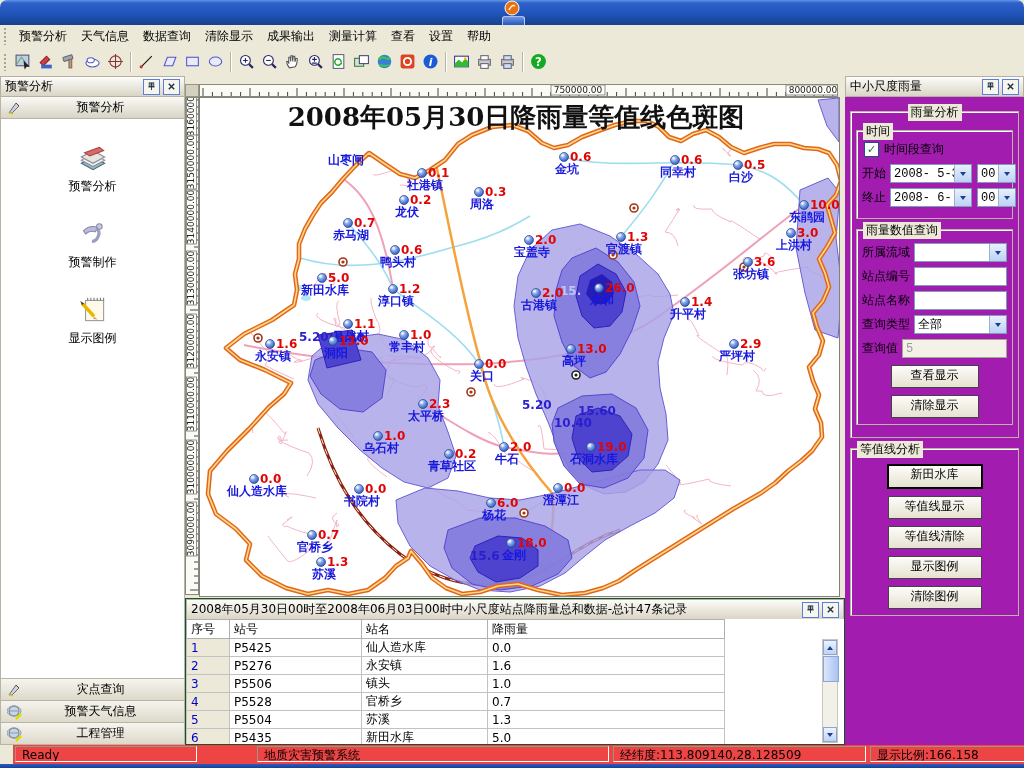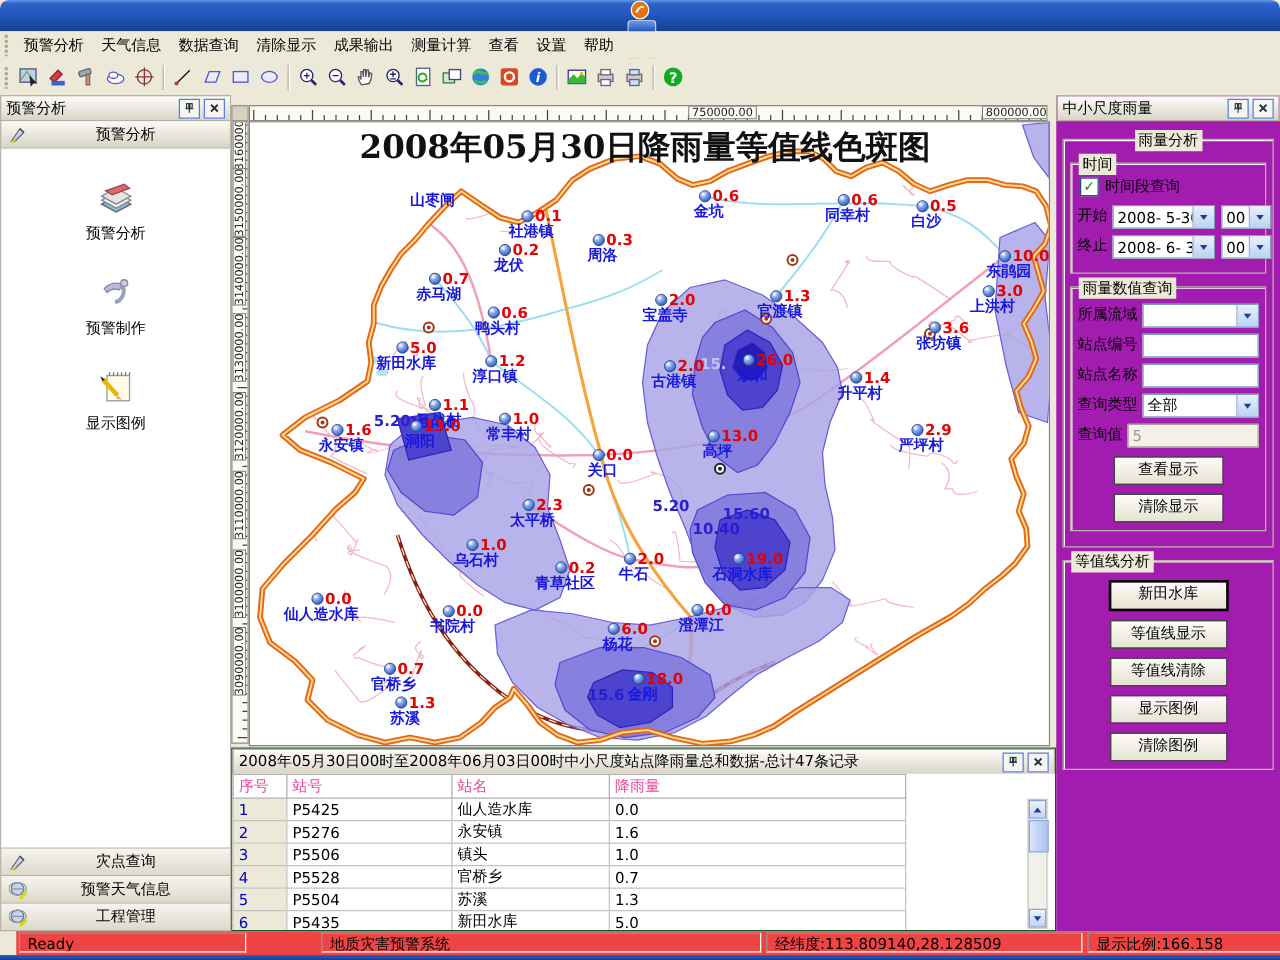--- a/index.html
+++ b/index.html
@@ -74,37 +74,37 @@
   .ct.light{fill:#bcc6f2;}
   .map-title{font-family:"DejaVu Serif","Liberation Serif",serif;font-size:26px;font-weight:bold;text-anchor:middle;fill:#111;}
   .ruler-label{font-size:9px;fill:#222;}
   .ruler-box{fill:#fdfdf8;stroke:#777;stroke-width:0.8;}
 
   
   .bottom-panel{position:absolute;left:185px;top:598px;width:660px;height:147px;background:#f4f3ec;border:1px solid #14532d;box-sizing:border-box;}
   .bp-body{position:absolute;left:0;top:20px;right:0;bottom:0;background:#fff;overflow:hidden;}
   table.grid{border-collapse:collapse;table-layout:fixed;}
   table.grid td{border:1px solid #c2c2c2;height:14px;padding:0 4px;font-size:12px;white-space:nowrap;overflow:hidden;}
-  table.grid tr.hdr td{color:#ec4899;height:18px;background:#fff;border-color:#b0b0b0;}
+  table.grid tr.hdr td{color:#000000;height:18px;background:#fff;border-color:#b0b0b0;}
   table.grid td.num{background:#ece9d8;color:#0000cc;}
   .vscroll{position:absolute;right:6px;top:20px;bottom:1px;width:16px;background:#f1f0e9;border:1px solid #c9c6b8;box-sizing:border-box;}
   .sb-btn{height:15px;background:linear-gradient(180deg,#eef3fd,#bfd3f5);border:1px solid #8ca4d8;box-sizing:border-box;
     display:flex;align-items:center;justify-content:center;}
   .sb-btn.dn{position:absolute;bottom:0;left:0;right:0;}
   .sb-thumb{position:absolute;top:16px;left:0;width:14px;height:24px;background:linear-gradient(90deg,#dce6fb,#aac2f0);border:1px solid #8ca4d8;}
   .tri-up{width:0;height:0;border-left:3.5px solid transparent;border-right:3.5px solid transparent;border-bottom:4.5px solid #1c3f94;}
   .tri-dn{width:0;height:0;border-left:3.5px solid transparent;border-right:3.5px solid transparent;border-top:4.5px solid #1c3f94;}
 
   
   .right-panel{position:absolute;left:845px;top:76px;width:179px;bottom:23px;background:#a21caf;}
   .rp-body{padding:2px 3px;}
   .gb{border:1px solid #b9b5a2;box-shadow:1px 1px 0 #fff inset;position:relative;margin:10px 2px 6px;padding:8px 3px 6px;}
   .gb-title{position:absolute;top:-8px;left:6px;background:#ece9d8;padding:0 3px;white-space:nowrap;}
   .gb-title.center{left:50%;transform:translateX(-50%);}
-  .frow{display:flex;align-items:flex-start;margin:5px 2px;}
+  .frow{display:flex;align-items:center;margin:5px 2px;font-family:Liberation Mono, monospace;}
   .flabel{white-space:nowrap;margin-right:4px;}
   .combo,.tinput{height:19px;border:1px solid #7f9db9;background:#fff;box-sizing:border-box;display:flex;align-items:center;}
   .combo .cval{flex:1;padding:0 3px;white-space:nowrap;overflow:hidden;}
   .combo .cbtn{width:16px;align-self:stretch;background:linear-gradient(180deg,#e8f0fc,#bcd2f4);border-left:1px solid #9ab2d4;
     display:flex;align-items:center;justify-content:center;}
   .tinput{padding:0 3px;}
   .tinput.disabled{background:#f3f1e8;color:#999;border-color:#a8a494;}
   .checkrow{display:flex;align-items:center;margin:2px 4px 6px;}
   .checkbox{width:13px;height:13px;background:#fff;border:1px solid #1c5180;margin-right:5px;
     display:flex;align-items:center;justify-content:center;font-size:11px;font-weight:bold;color:#1a7a1a;line-height:1;}

